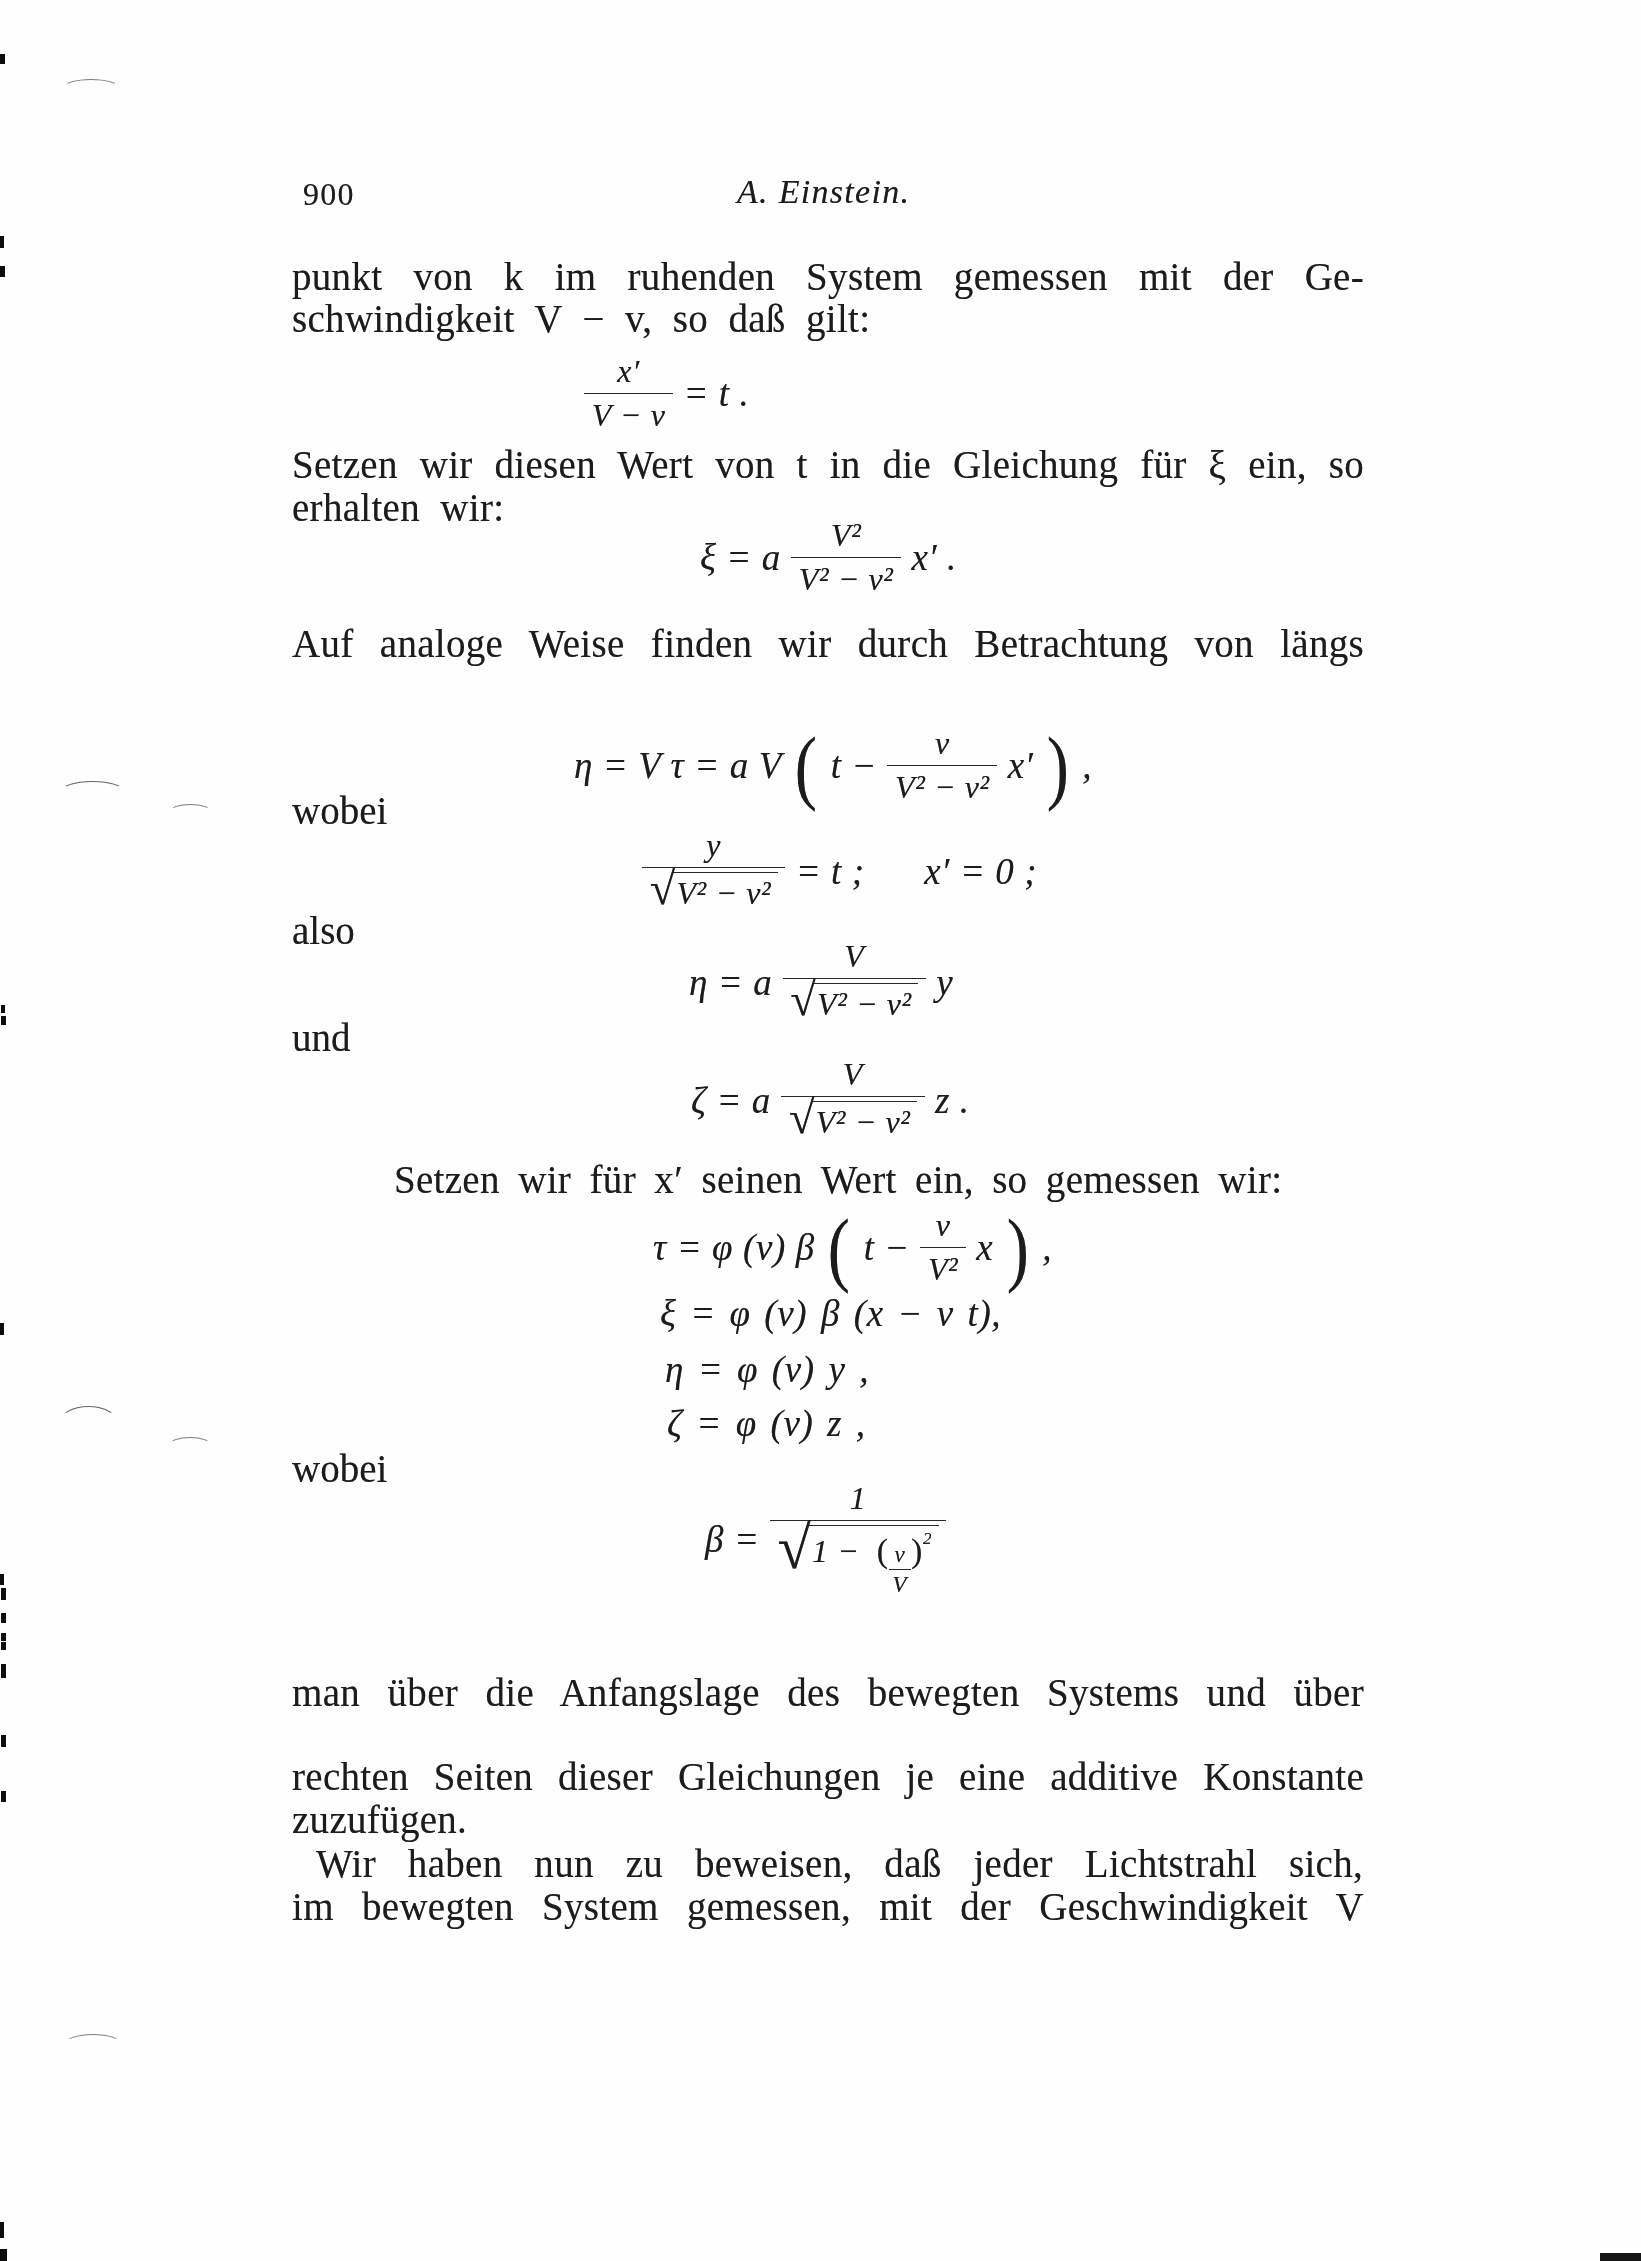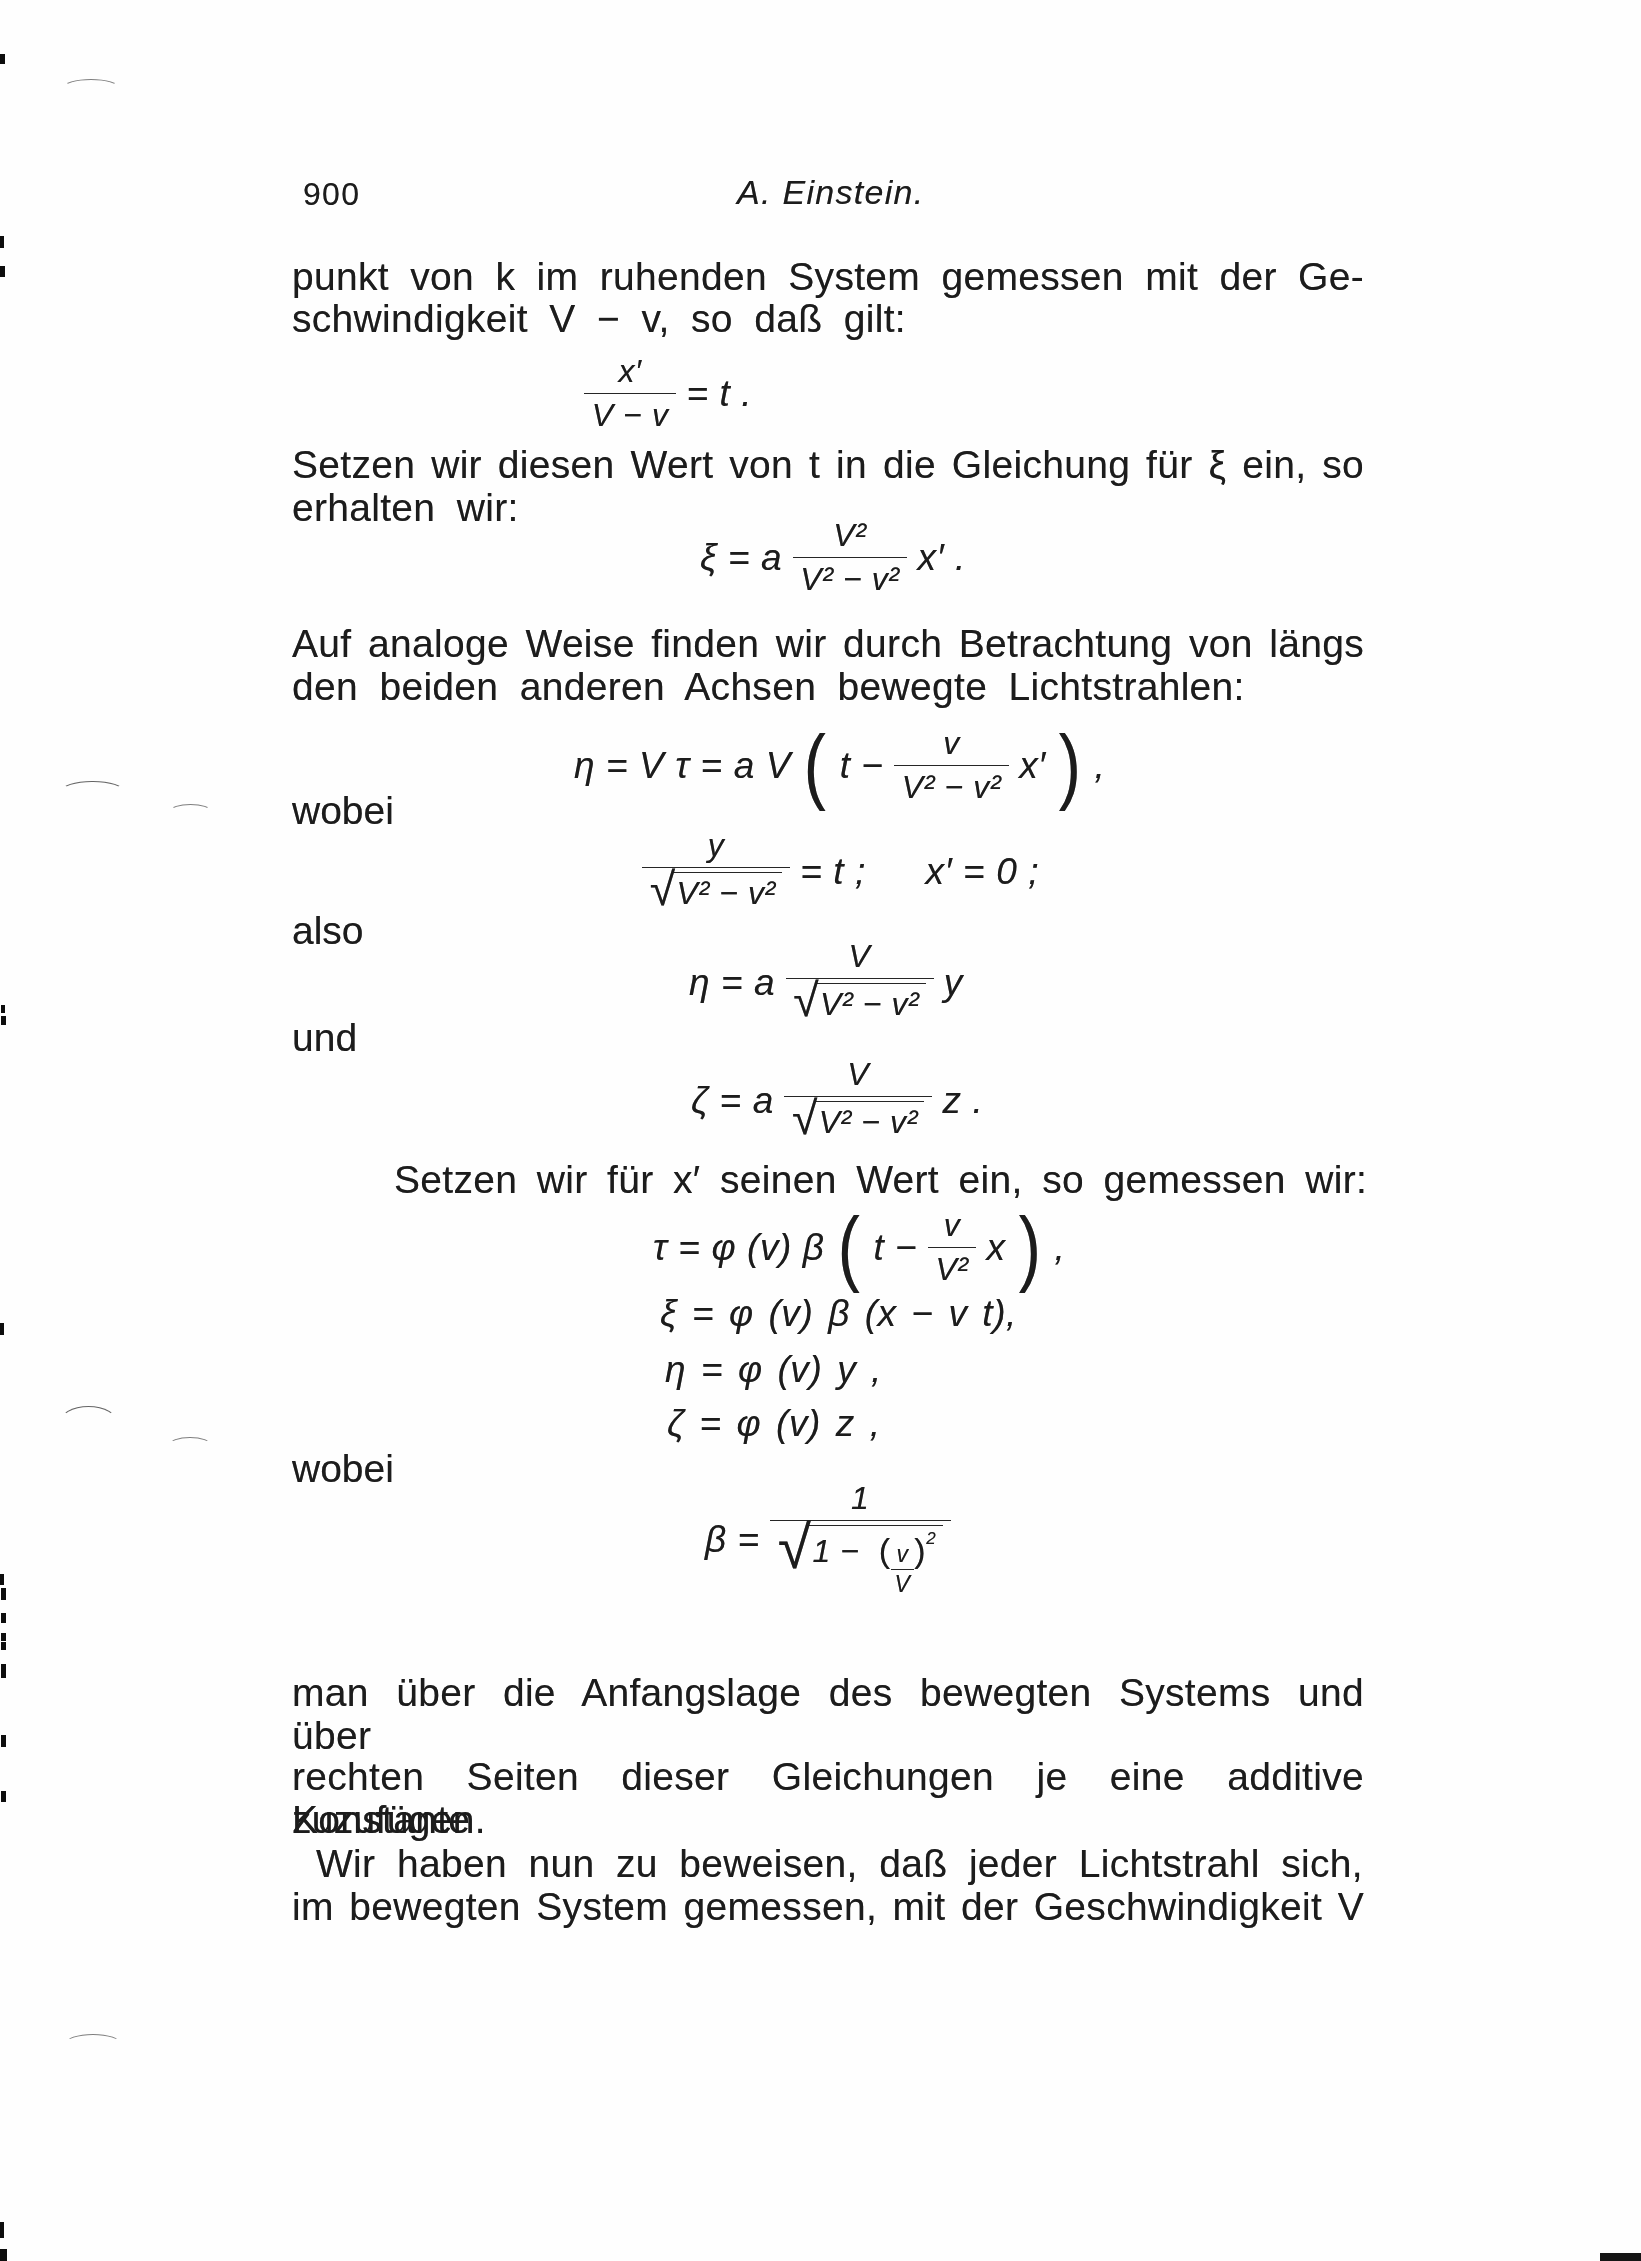--- a/index.html
+++ b/index.html
@@ -1,18 +1,18 @@
 <!DOCTYPE html>
 <html style="font-size:10.3px"><head>
 <meta charset="utf-8">
 <style>
   html,body{margin:0;padding:0;background:#e8e8e8;}
   .page{
     position:relative;width:1642px;height:2261px;background:#fefefe;
-    font-family:Liberation Sans, sans-serif;color:#1c1c1c;overflow:hidden;
+    font-family:Liberation Serif, serif;color:#1c1c1c;overflow:hidden;
   }
   .ink{text-shadow:0 0 0.6px rgba(30,30,30,.55);}
   
   .pagenum{position:absolute;left:303px;top:176px;font-size:32px;letter-spacing:1.3px;}
   .runhead{position:absolute;left:737px;top:173px;font-size:34px;font-style:italic;letter-spacing:1.3px;}
   
   .tl{position:absolute;left:292px;font-size:39px;line-height:43px;white-space:nowrap;word-spacing:10.3px;letter-spacing:0.3px;}
   .just{width:1072px;white-space:normal;text-align:justify;text-align-last:justify;word-spacing:3.9px;}
   .lbl{position:absolute;left:292px;font-size:39px;line-height:43px;}
   
@@ -68,21 +68,20 @@
     <span>ξ = a</span>
     <span class="frac">
       <span class="num">V²</span>
       <span class="den">V² − v²</span>
     </span>
     <span>x′ .</span>
   </div>
 
   
   <div class="tl just" style="top:622px">Auf analoge Weise finden wir durch Betrachtung von längs</div>
-  <div class="tl" style="top:665px">den beiden anderen Achsen bewegte Lichtstrahlen:</div>
 
   
   <div class="formula" style="left:574px;top:726px">
     <span>η = V τ = a V</span>
     <span class="bp">(</span>
     <span>t −</span>
     <span class="frac">
       <span class="num">v</span>
       <span class="den">V² − v²</span>
     </span>

